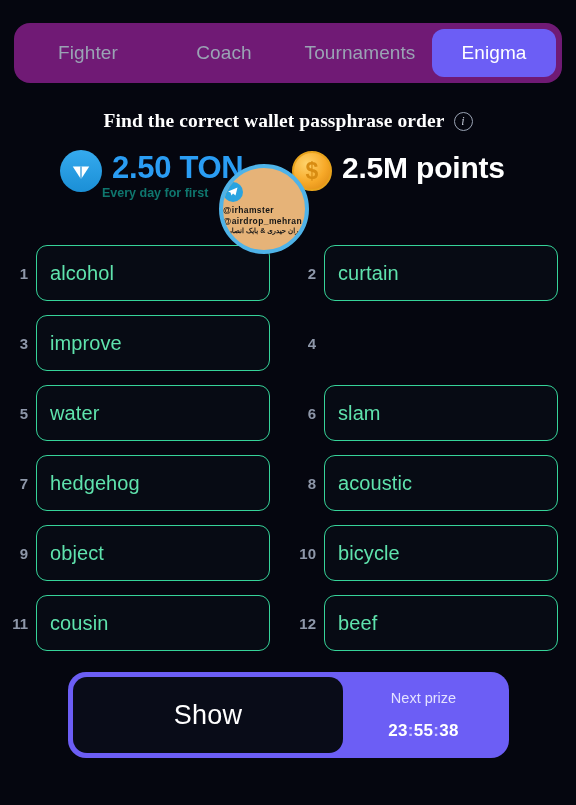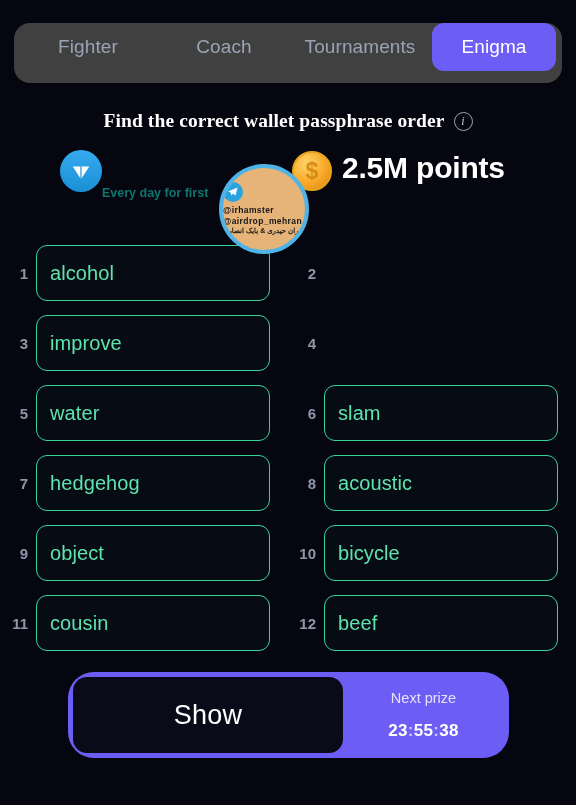--- a/index.html
+++ b/index.html
@@ -13,23 +13,24 @@
     position: relative;
     width: 576px; height: 805px;
     background: #05060f;
   }
 
   
   .tabbar {
     position: absolute;
     left: 14px; top: 23px;
     width: 548px; height: 60px;
-    background: #404040;
+    background: #701a75;
     border-radius: 16px;
     display: flex;
+    align-items: center;
     padding: 0 6px;
   }
   .tab {
     flex: 1;
     height: 48px;
     display: flex;
     align-items: center;
     justify-content: center;
     font-size: 19px;
     color: #9aa3b4;
@@ -207,21 +208,21 @@
     color: #5fe3ad;
     letter-spacing: .1px;
   }
 
   
   .bottom-bar {
     position: absolute;
     left: 68px; top: 672px;
     width: 441px; height: 86px;
     background: #6c5ef5;
-    border-radius: 26px;
+    border-radius: 18px;
     display: flex;
     align-items: center;
     padding: 5px;
   }
   .show-btn {
     width: 270px;
     height: 76px;
     background: #090c18;
     border-radius: 14px;
     display: flex;
@@ -279,20 +280,21 @@
       </div>
   </div>
 
   <div class="reward-row">
     <div class="ton-badge">
       <svg class="ton-diamond" viewBox="0 0 24 24" aria-hidden="true">
         <path d="M3 7h18L12 21 3 7z" fill="#ffffff"></path>
         <path d="M12 7v14" stroke="#1b8fd6" stroke-width="1.3"></path>
       </svg>
     </div>
+    <div class="ton-amount">2.50 TON</div>
     <div class="ton-sub">Every day for first</div>
 
     <div class="coin-badge">
         <span>$</span>
       </div>
     <div class="points-amount">2.5M points</div>
   </div>
 
   <div class="watermark">
     <div class="wm-tg">
@@ -306,20 +308,21 @@
   </div>
 
   <div class="grid">
     <div class="grid-row">
       <div class="cell">
         <div class="cell-num">1</div>
         <div class="cell-box">alcohol</div>
       </div>
       <div class="cell">
         <div class="cell-num">2</div>
+        <div class="cell-box">curtain</div>
       </div>
     </div>
     <div class="grid-row">
       <div class="cell">
         <div class="cell-num">3</div>
         <div class="cell-box">improve</div>
       </div>
       <div class="cell">
         <div class="cell-num">4</div>
       </div>

